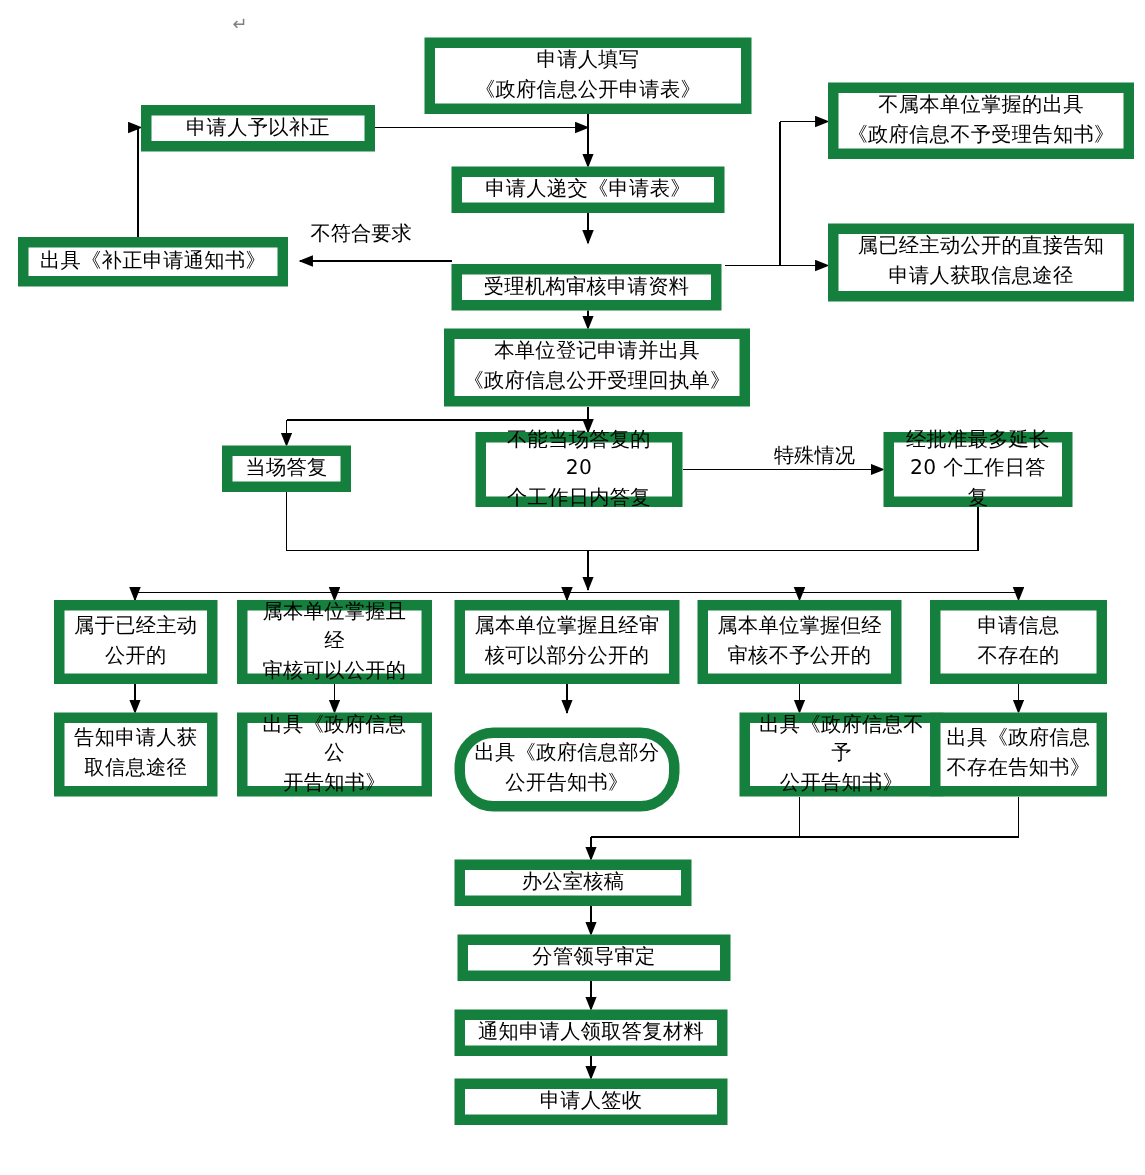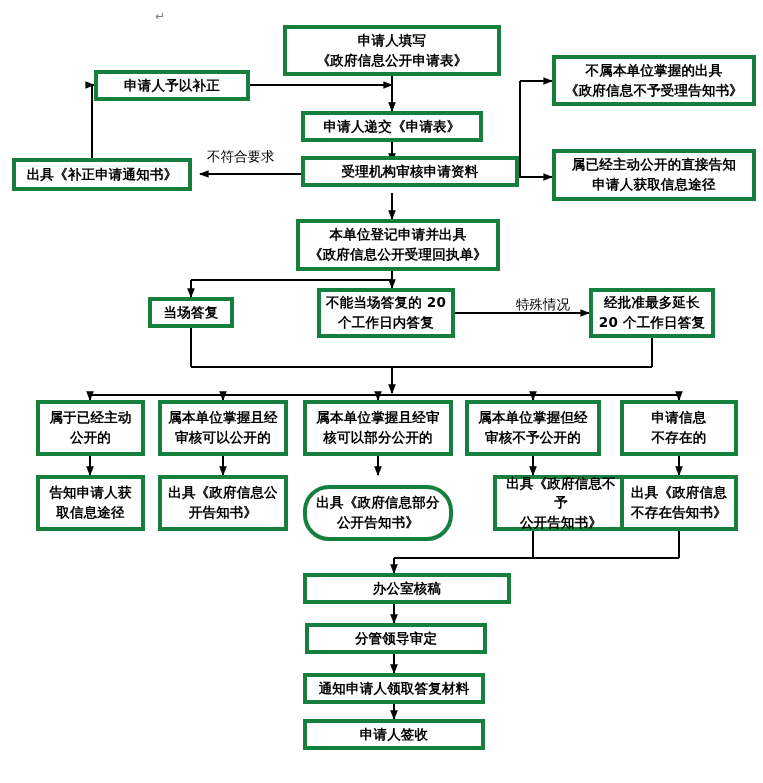--- a/index.html
+++ b/index.html
@@ -22,33 +22,32 @@
     position: absolute;
     left: 0;
     top: 0;
     width: 763px;
     height: 783px;
     pointer-events: none;
   }
   .node {
     position: absolute;
     box-sizing: border-box;
-    border: 4px solid #15803d;
+    border: 7px solid #15803d;
     background: #ffffff;
     display: flex;
     align-items: center;
     justify-content: center;
     text-align: center;
     color: #000000;
     font-size: 13.5px;
     line-height: 1.45;
     letter-spacing: 0.2px;
     padding: 2px 4px;
     z-index: 2;
-    font-weight: bold;
   }
   .node .txt {
     display: block;
     white-space: pre-line;
   }
   .edge-label {
     position: absolute;
     color: #000000;
     font-size: 13.5px;
     line-height: 1.2;
@@ -156,21 +155,21 @@
 
   <div class="node" style="left:552px; top:149px; width:204px; height:52px;">
     <span class="txt">属已经主动公开的直接告知
 申请人获取信息途径</span>
   </div>
 
   <div class="node" style="left:12px; top:158px; width:180px; height:33px;">
     <span class="txt">出具《补正申请通知书》</span>
   </div>
 
-  <div class="node" style="left:301px; top:156px; width:218px; height:31px;align-items:center;">
+  <div class="node" style="left:301px; top:176px; width:180px; height:31px;align-items:center;">
     <span class="txt">受理机构审核申请资料</span>
   </div>
 
   <div class="node" style="left:296px; top:219px; width:204px; height:52px;">
     <span class="txt">本单位登记申请并出具
 《政府信息公开受理回执单》</span>
   </div>
 
   <div class="node" style="left:148px; top:297px; width:86px; height:31px;">
     <span class="txt">当场答复</span>
@@ -229,21 +228,21 @@
   <div class="node" style="left:465px; top:475px; width:136px; height:56px;margin-left:28px;">
     <span class="txt">出具《政府信息不予
 公开告知书》</span>
   </div>
 
   <div class="node" style="left:620px; top:475px; width:118px; height:56px;">
     <span class="txt">出具《政府信息
 不存在告知书》</span>
   </div>
 
-  <div class="node" style="left:303px; top:573px; width:208px; height:31px;">
+  <div class="node" style="left:303px; top:573px; width:158px; height:31px;">
     <span class="txt">办公室核稿</span>
   </div>
 
   <div class="node" style="left:305px; top:623px; width:182px; height:31px;">
     <span class="txt">分管领导审定</span>
   </div>
 
   <div class="node" style="left:303px; top:673px; width:182px; height:31px;">
     <span class="txt">通知申请人领取答复材料</span>
   </div>

